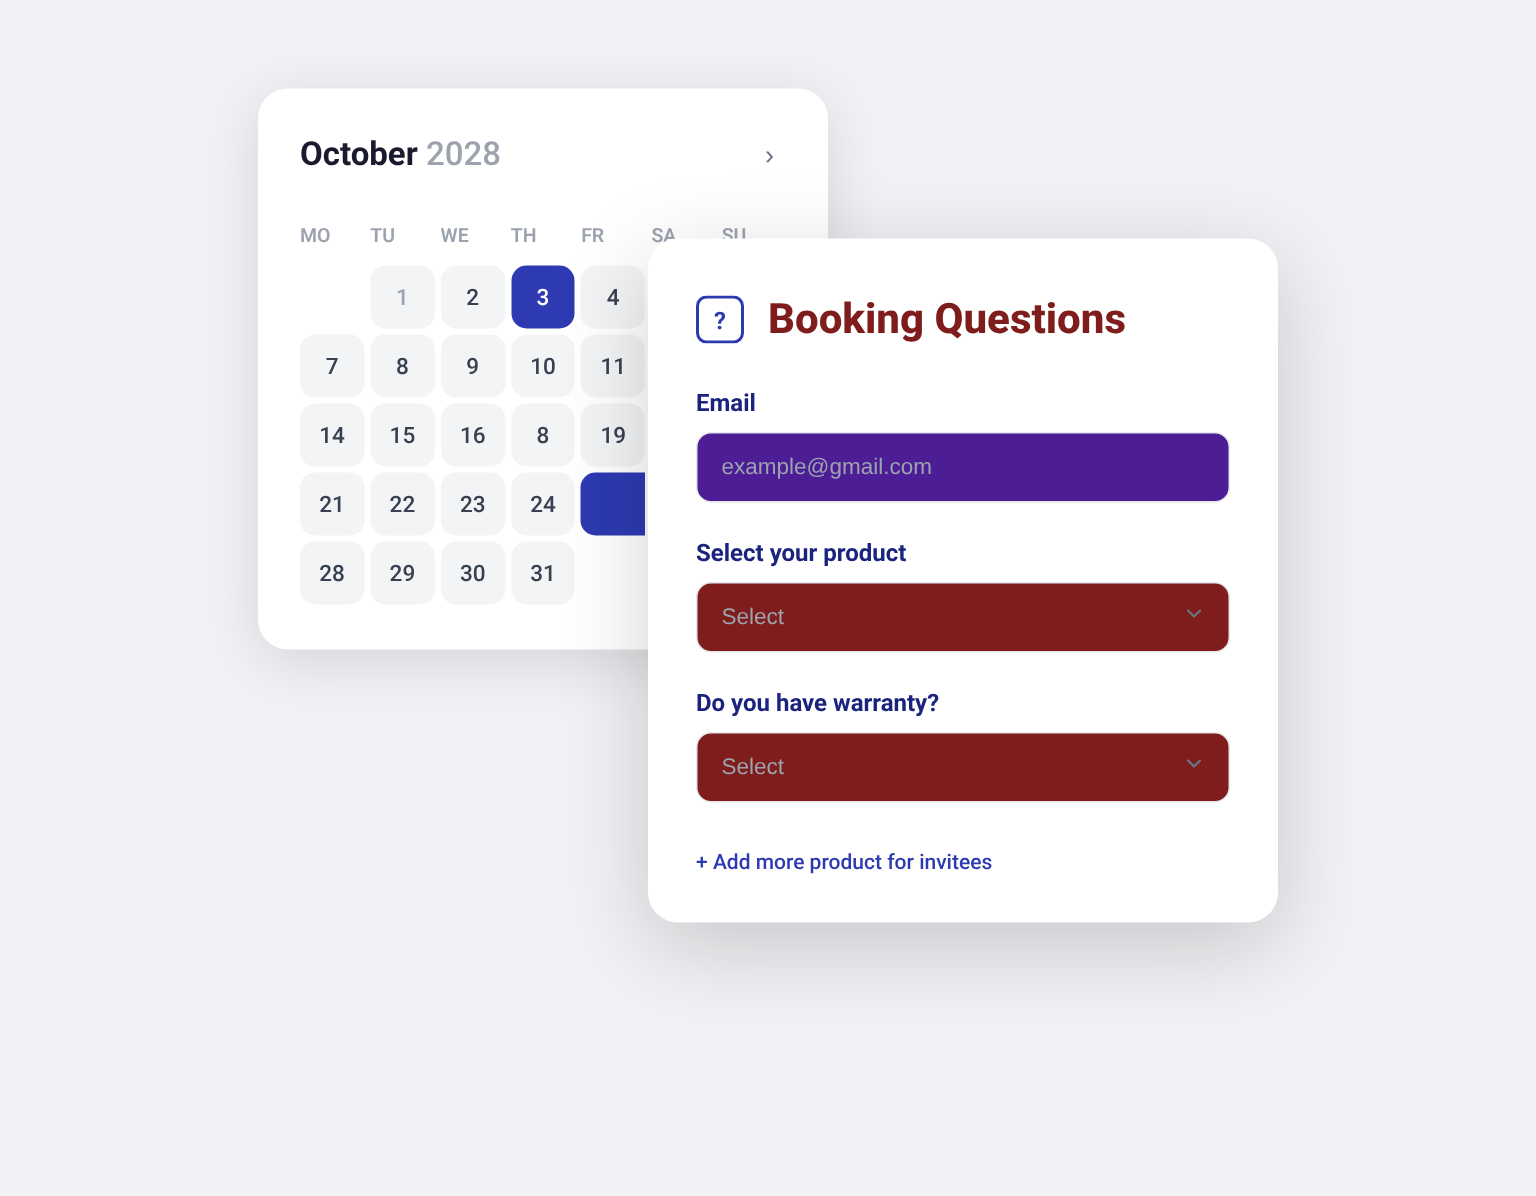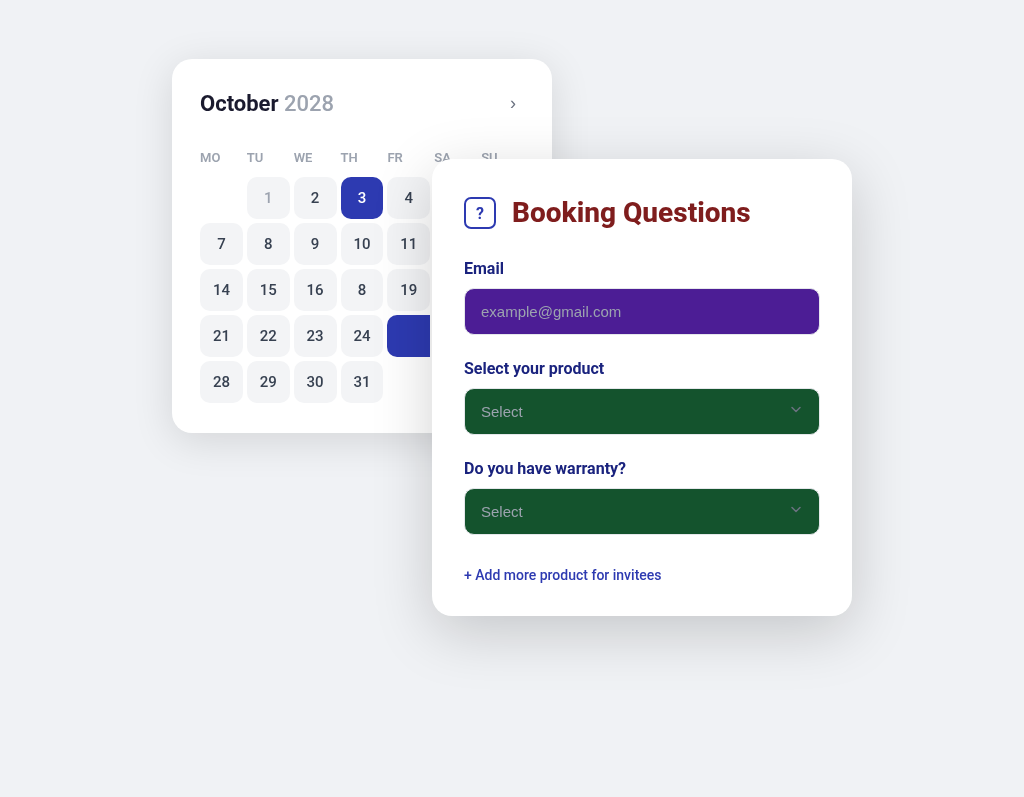--- a/index.html
+++ b/index.html
@@ -167,21 +167,21 @@
     }
 
     .form-select {
       width: 100%;
       padding: 14px 16px;
       border: 1.5px solid #e5e7eb;
       border-radius: 10px;
       font-size: 15px;
       color: #9ca3af;
       appearance: none;
-      background: #14532d;
+      background: #7f1d1d;
       cursor: pointer;
       outline: none;
     }
 
     .select-chevron {
       position: absolute;
       right: 16px;
       top: 50%;
       transform: translateY(-50%);
       color: #6b7280;

